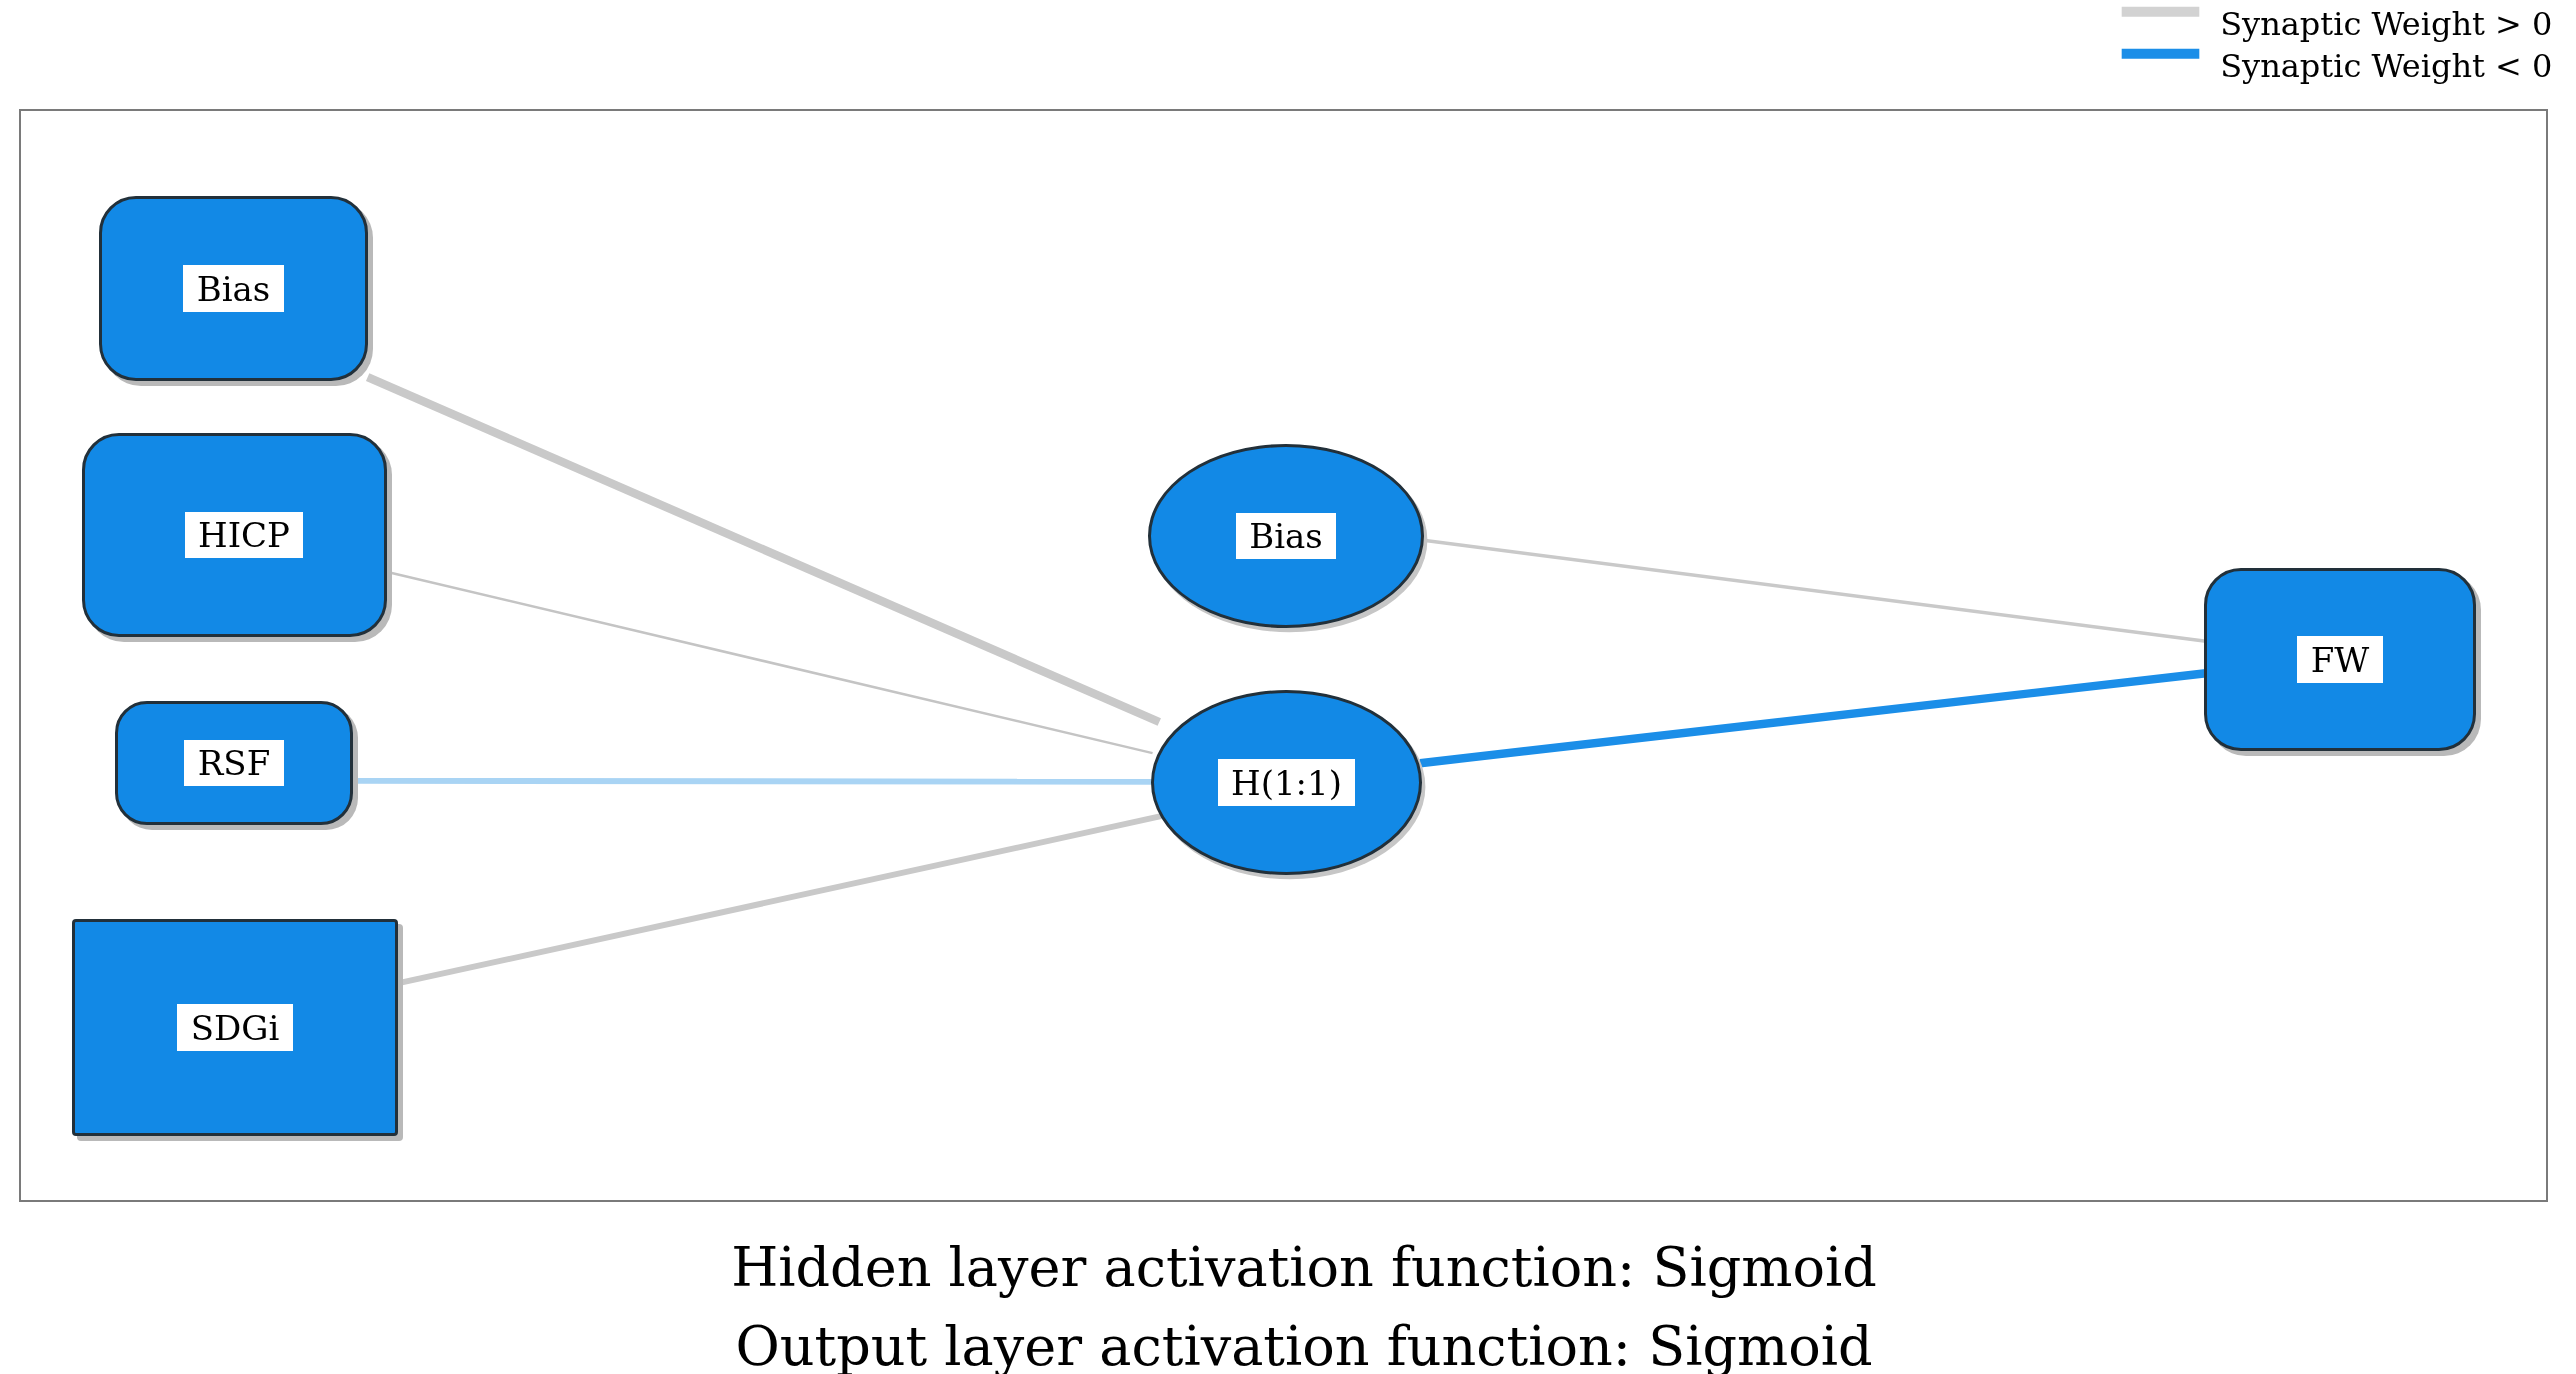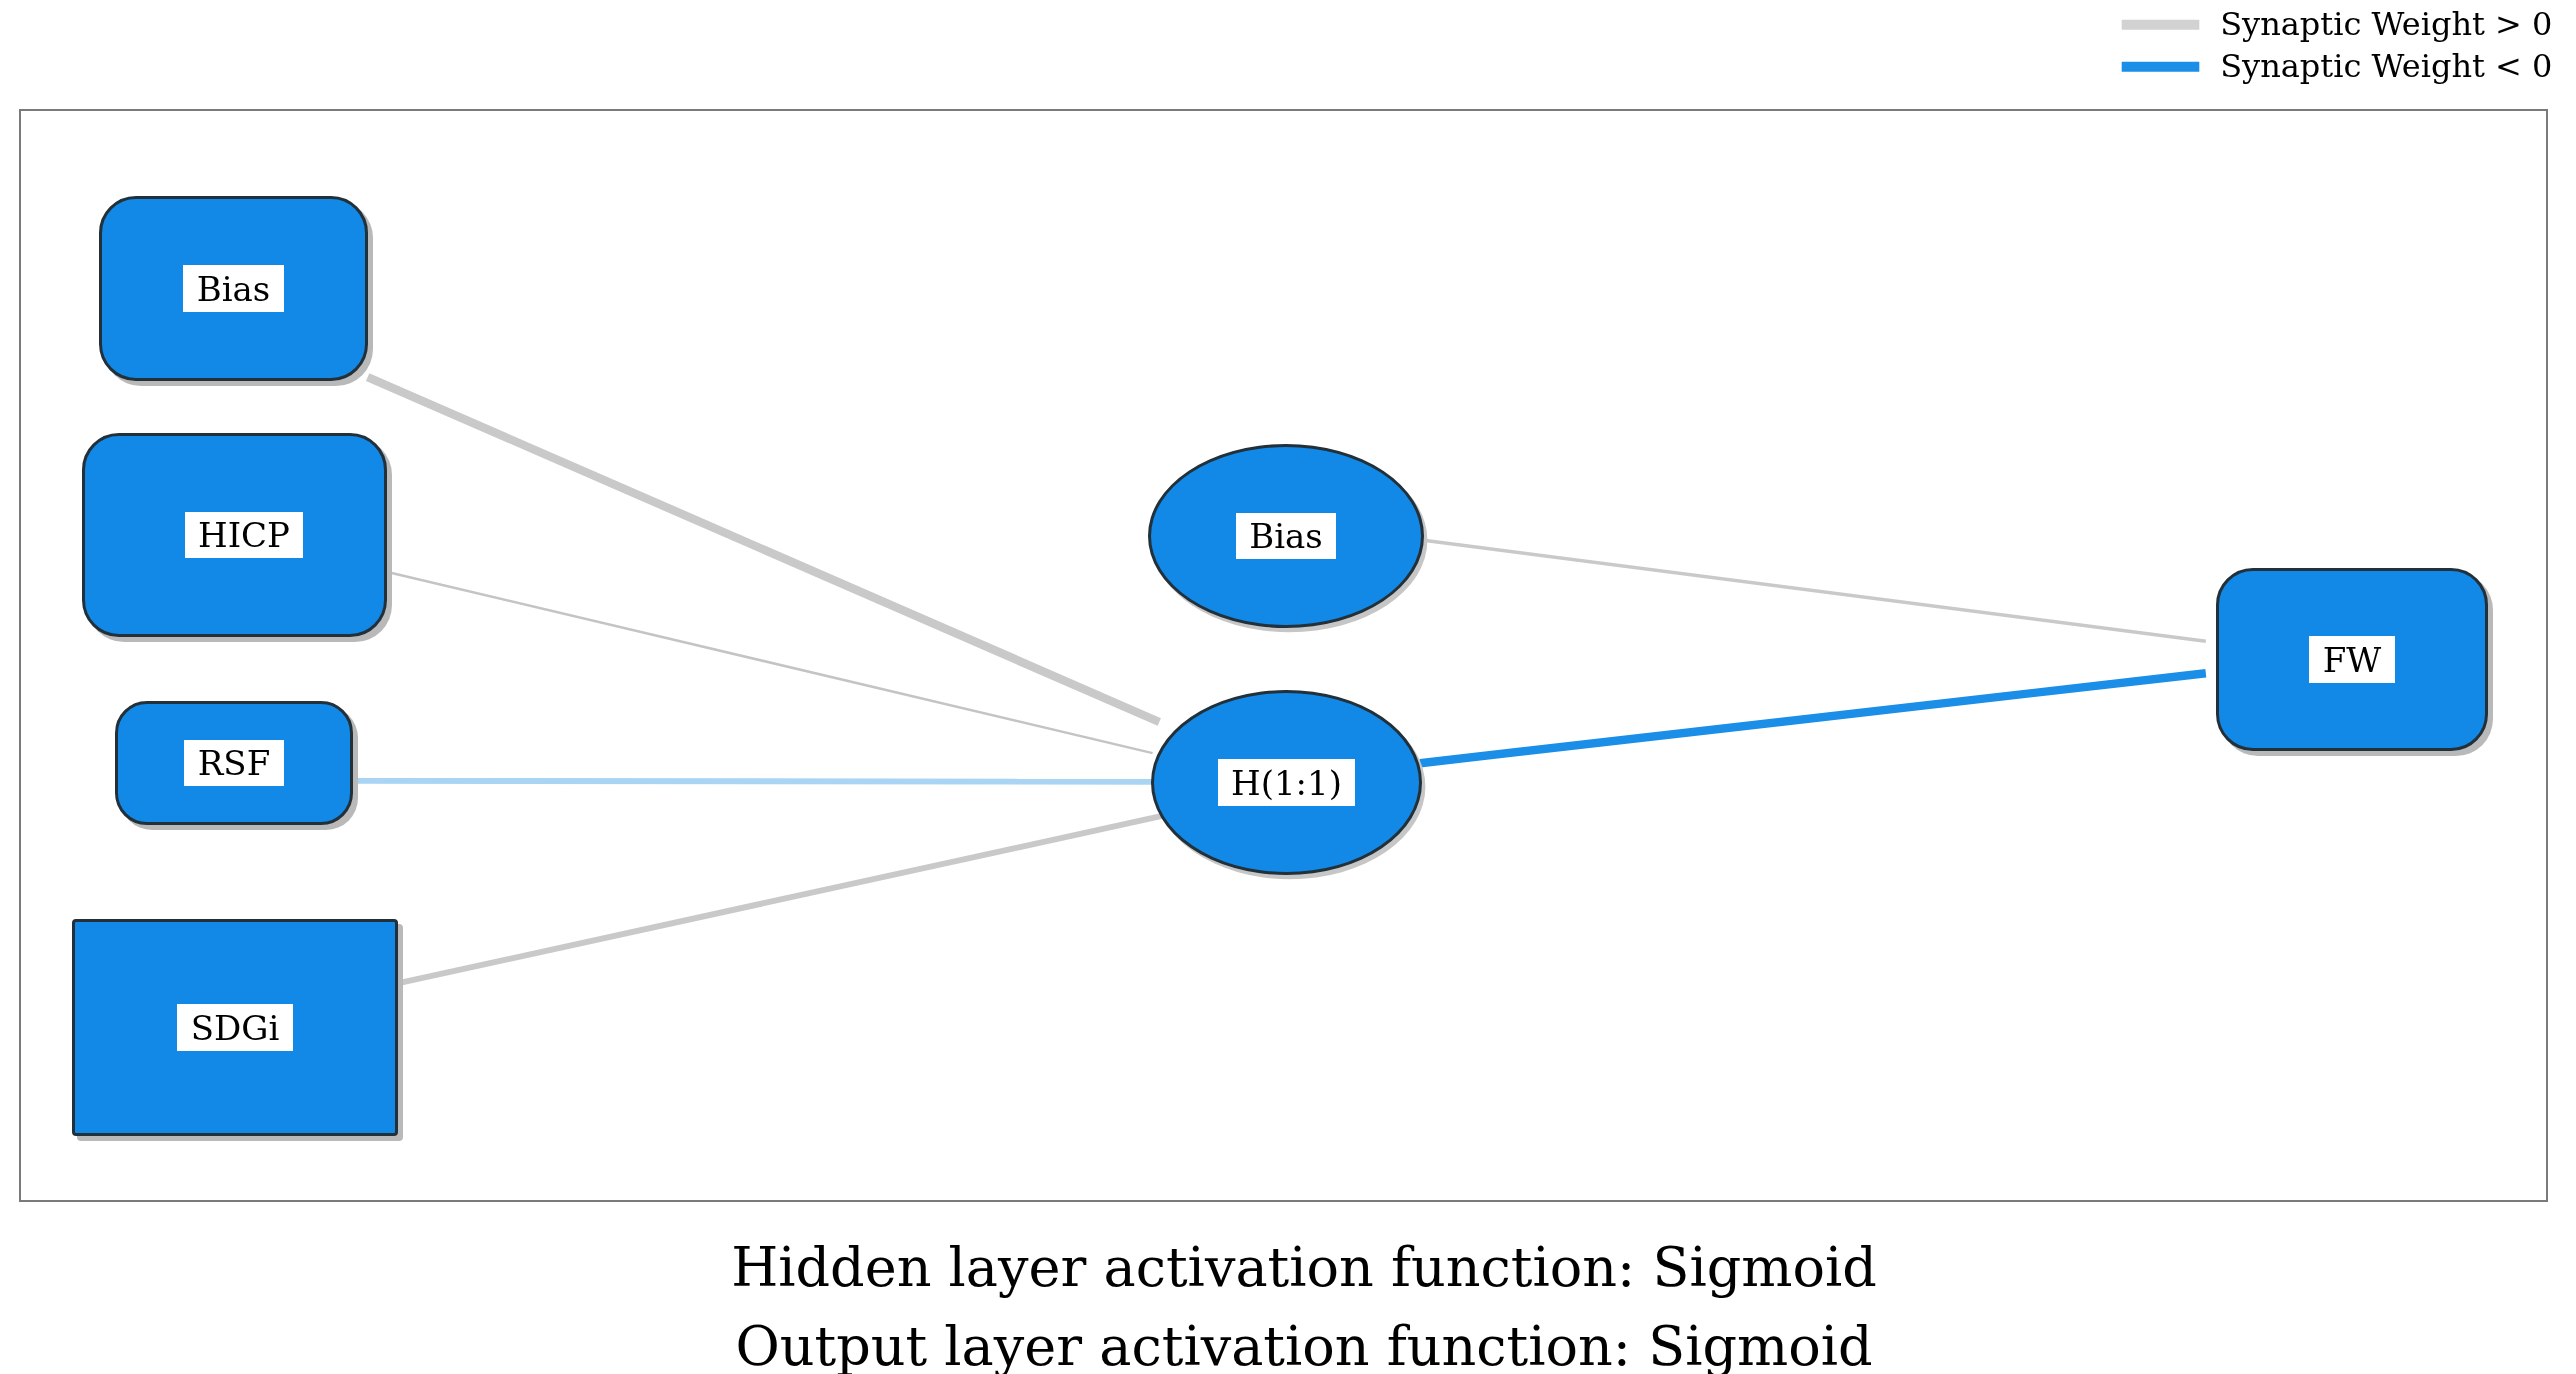--- a/index.html
+++ b/index.html
@@ -18,21 +18,21 @@
     position:absolute;
     top:5px;
     right:23.6px;
     display:flex;
     flex-direction:column;
     gap:3.4px;
     align-items:flex-end;
   }
   .legend-row{
     display:flex;
-    align-items:center;
+    align-items:flex-start;
     gap:19px;
     font-size:32px;
     line-height:39px;
     white-space:nowrap;
   }
   .legend-row svg{display:block;}
   
   .frame{
     position:absolute;
     left:18.5px;
@@ -126,21 +126,21 @@
     <span class="node-label">SDGi</span>
   </div>
 
   <div class="node ellipse" style="left:1148px;top:444px;width:276px;height:184px;">
     <span class="node-label">Bias</span>
   </div>
   <div class="node ellipse" style="left:1151px;top:690px;width:271px;height:185px;">
     <span class="node-label">H(1:1)</span>
   </div>
 
-  <div class="node rounded" style="left:2204px;top:568px;width:272px;height:183px;margin-left:12px;">
+  <div class="node rounded" style="left:2204px;top:568px;width:272px;height:183px;">
     <span class="node-label">FW</span>
   </div>
 
   <div class="caption caption-hidden">Hidden layer activation function: Sigmoid</div>
   <div class="caption caption-output">Output layer activation function: Sigmoid</div>
 
 </div>
 
 
 </body></html>

